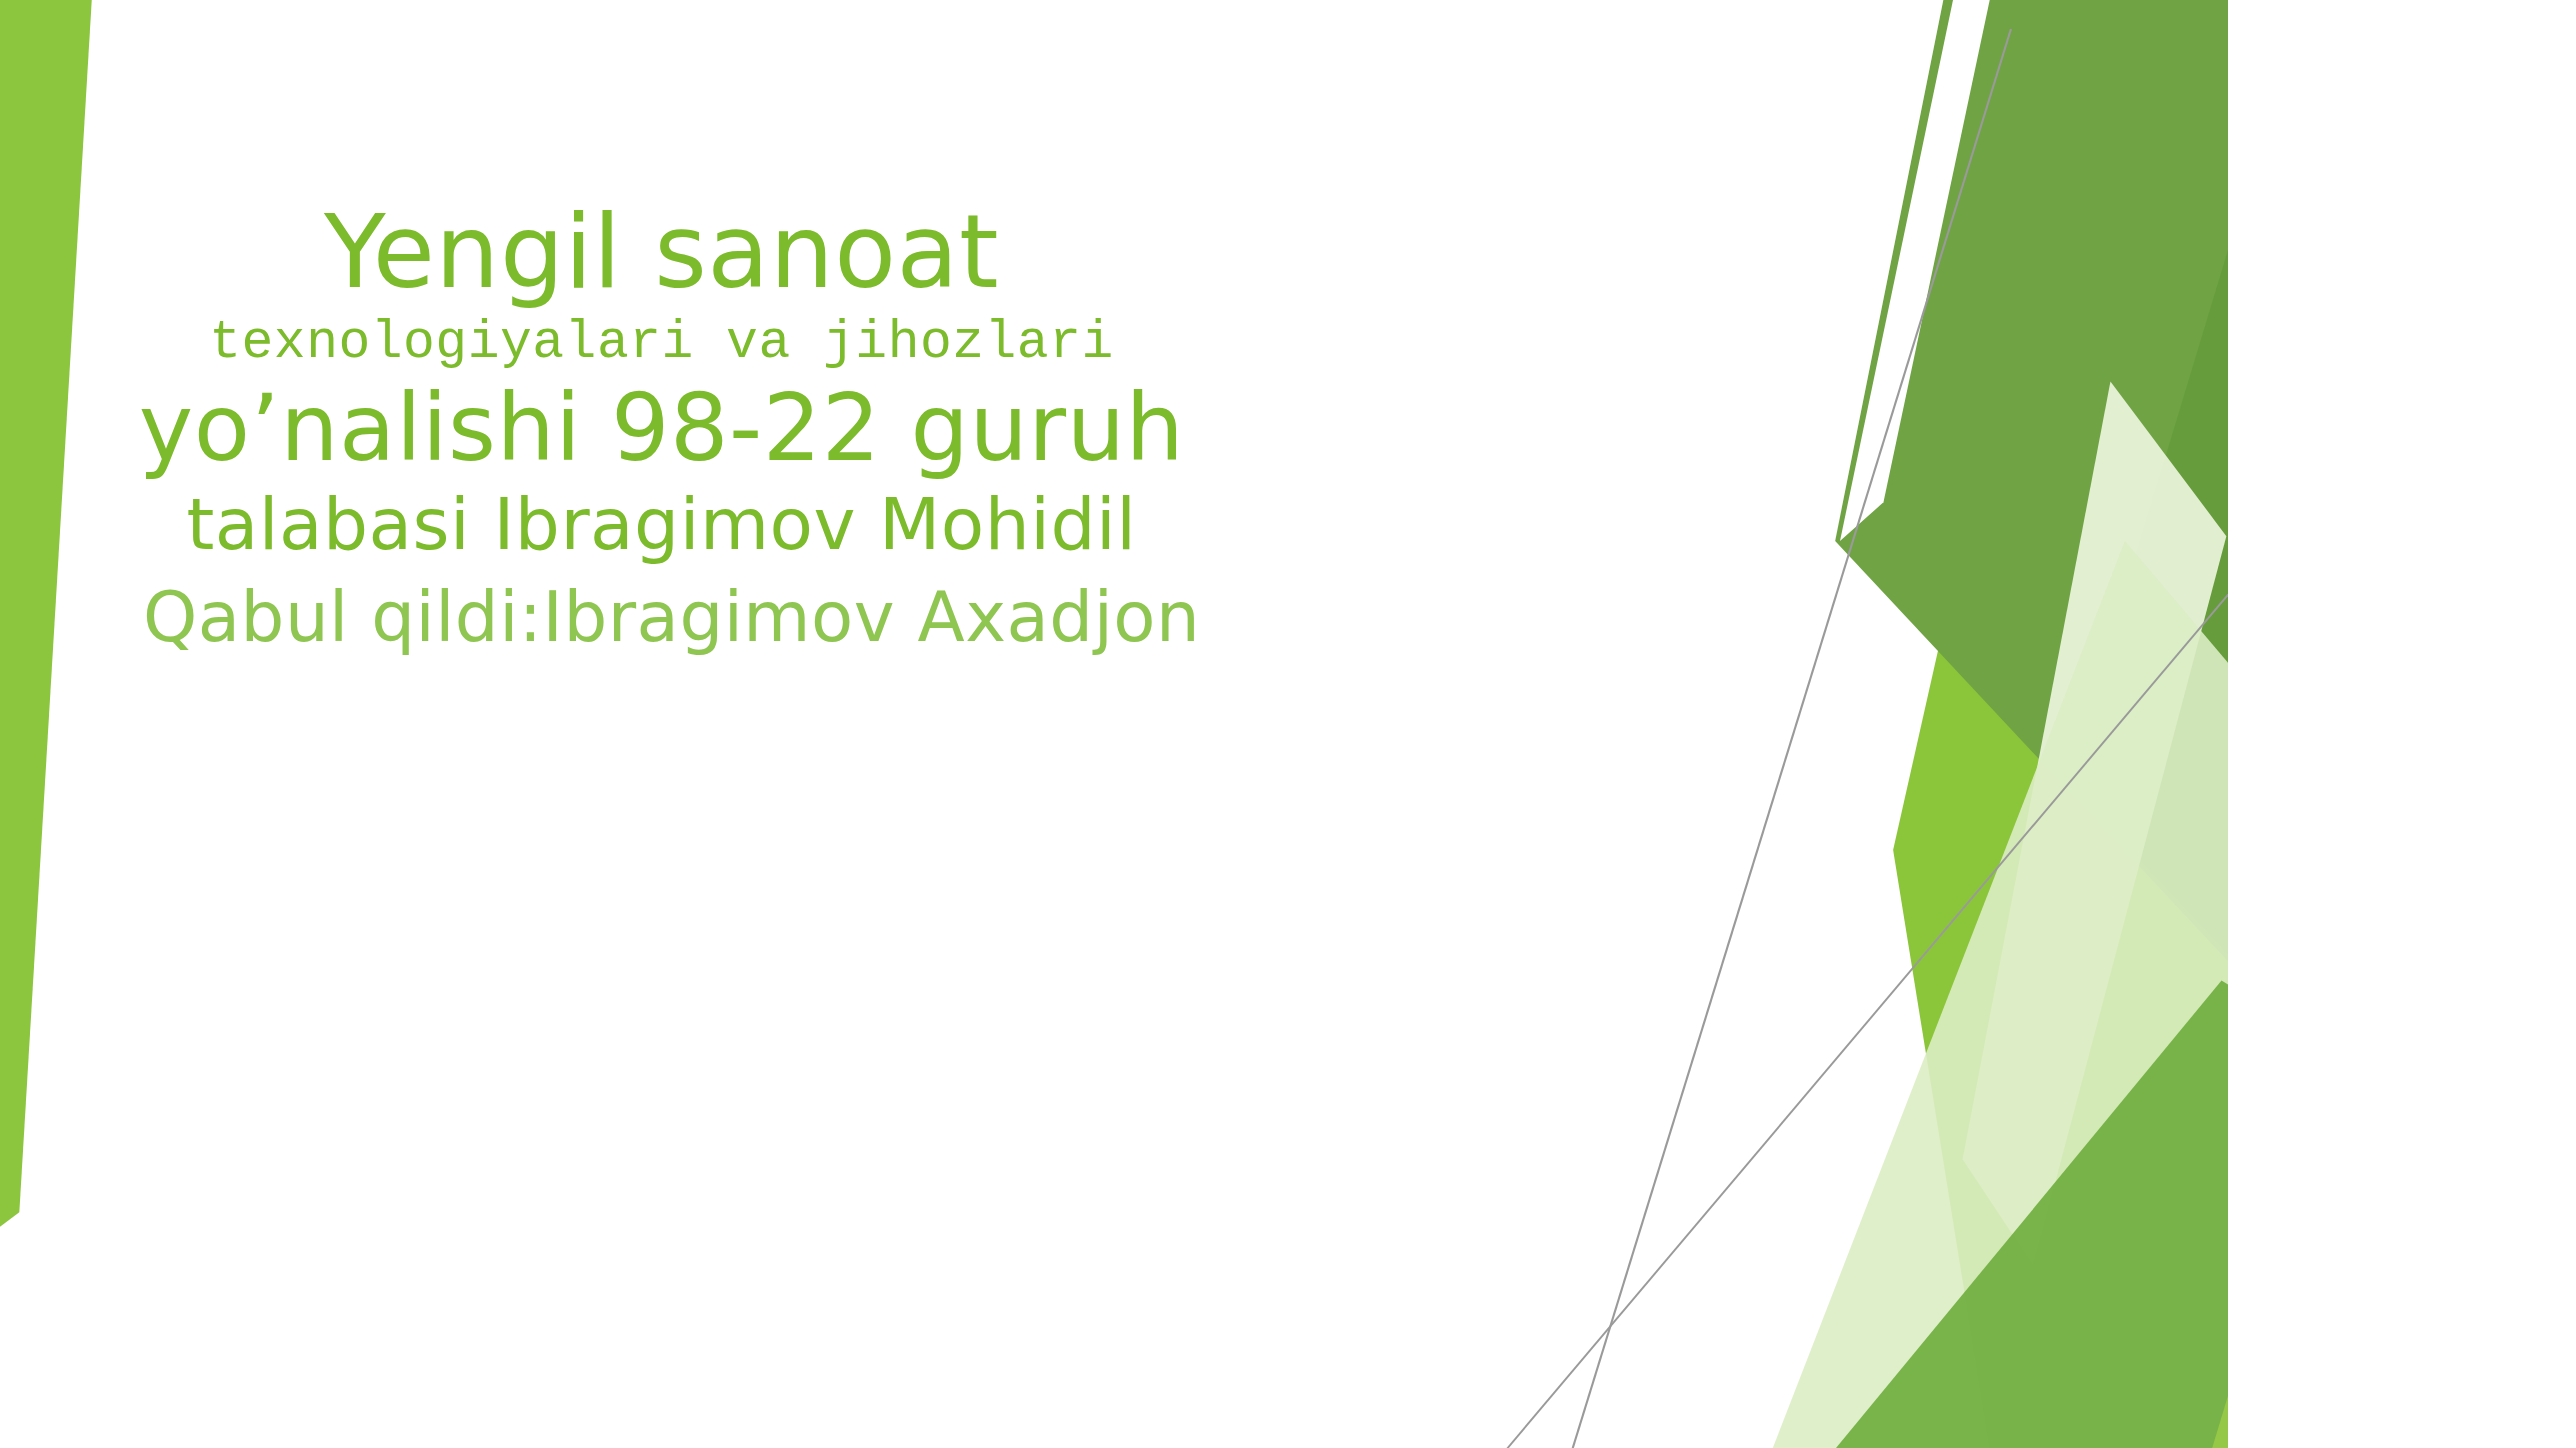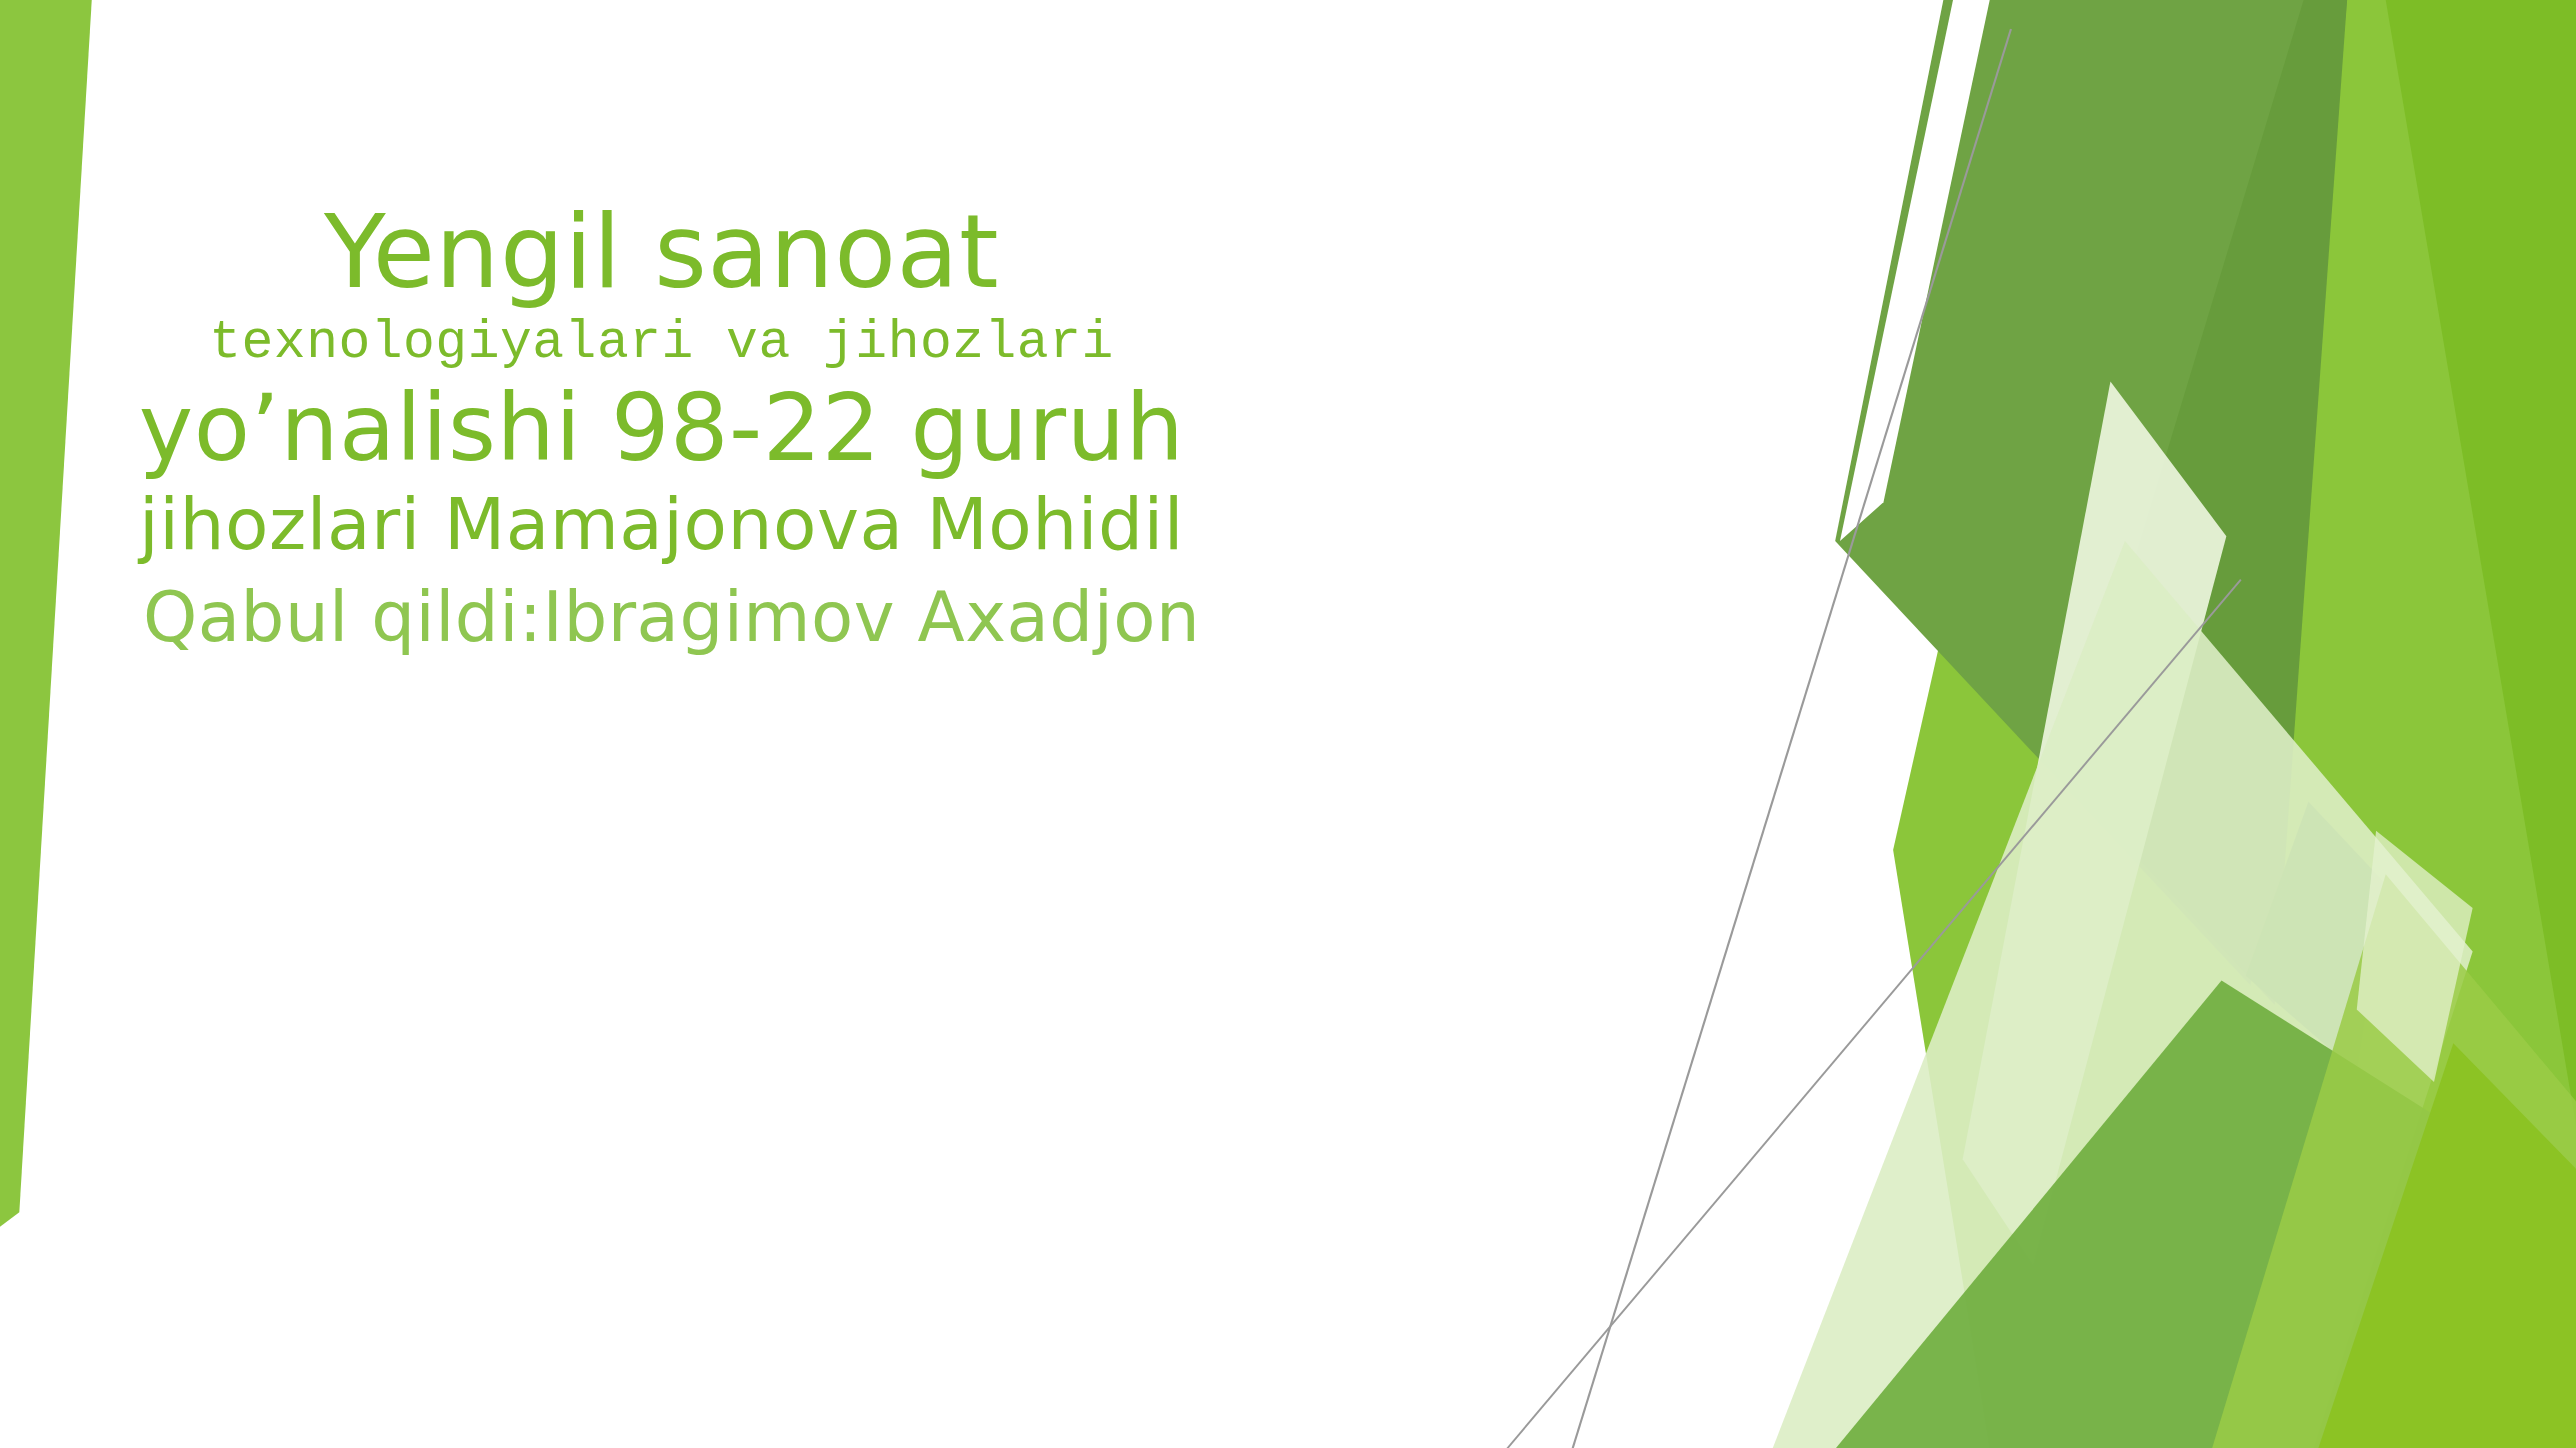--- a/index.html
+++ b/index.html
@@ -6,21 +6,21 @@
   html, body {
     margin: 0;
     padding: 0;
     background: #ffffff;
   }
   body {
     font-family: "DejaVu Sans", sans-serif;
   }
   .slide {
     position: relative;
-    width: 2576px;
+    width: 2228px;
     height: 1449px;
     background: #ffffff;
     overflow: hidden;
   }
   .bg-svg {
     position: absolute;
     inset: 0;
     width: 2576px;
     height: 1449px;
     display: block;
@@ -93,20 +93,20 @@
 
     <line x1="2320" y1="600" x2="1560" y2="1500" stroke="#9A9A9A" stroke-width="2"></line>
 
   </svg>
 
   <div class="title-block">
 
     <div class="title-line" style="color: rgb(124, 187, 43);">Yengil sanoat</div>
     <div class="title-line" style="color: rgb(124, 187, 43); font-size: 53px; font-family: Liberation Mono, monospace;">texnologiyalari va jihozlari</div>
     <div class="title-line" style="color: rgb(124, 187, 43); font-size: 92px;">yo’nalishi 98-22 guruh</div>
-    <div class="title-line" style="color: rgb(124, 187, 43); font-size: 71px;">jihozlari Mamajonova Mohidil</div>
+    <div class="title-line" style="color: rgb(124, 187, 43); font-size: 71px;">talabasi Ibragimov Mohidil</div>
 
     <div class="subtitle-line" style="color: rgb(143, 198, 81); font-size: 69px;">Qabul qildi:Ibragimov Axadjon</div>
 
   </div>
 
 </div>
 
 
 </body></html>

